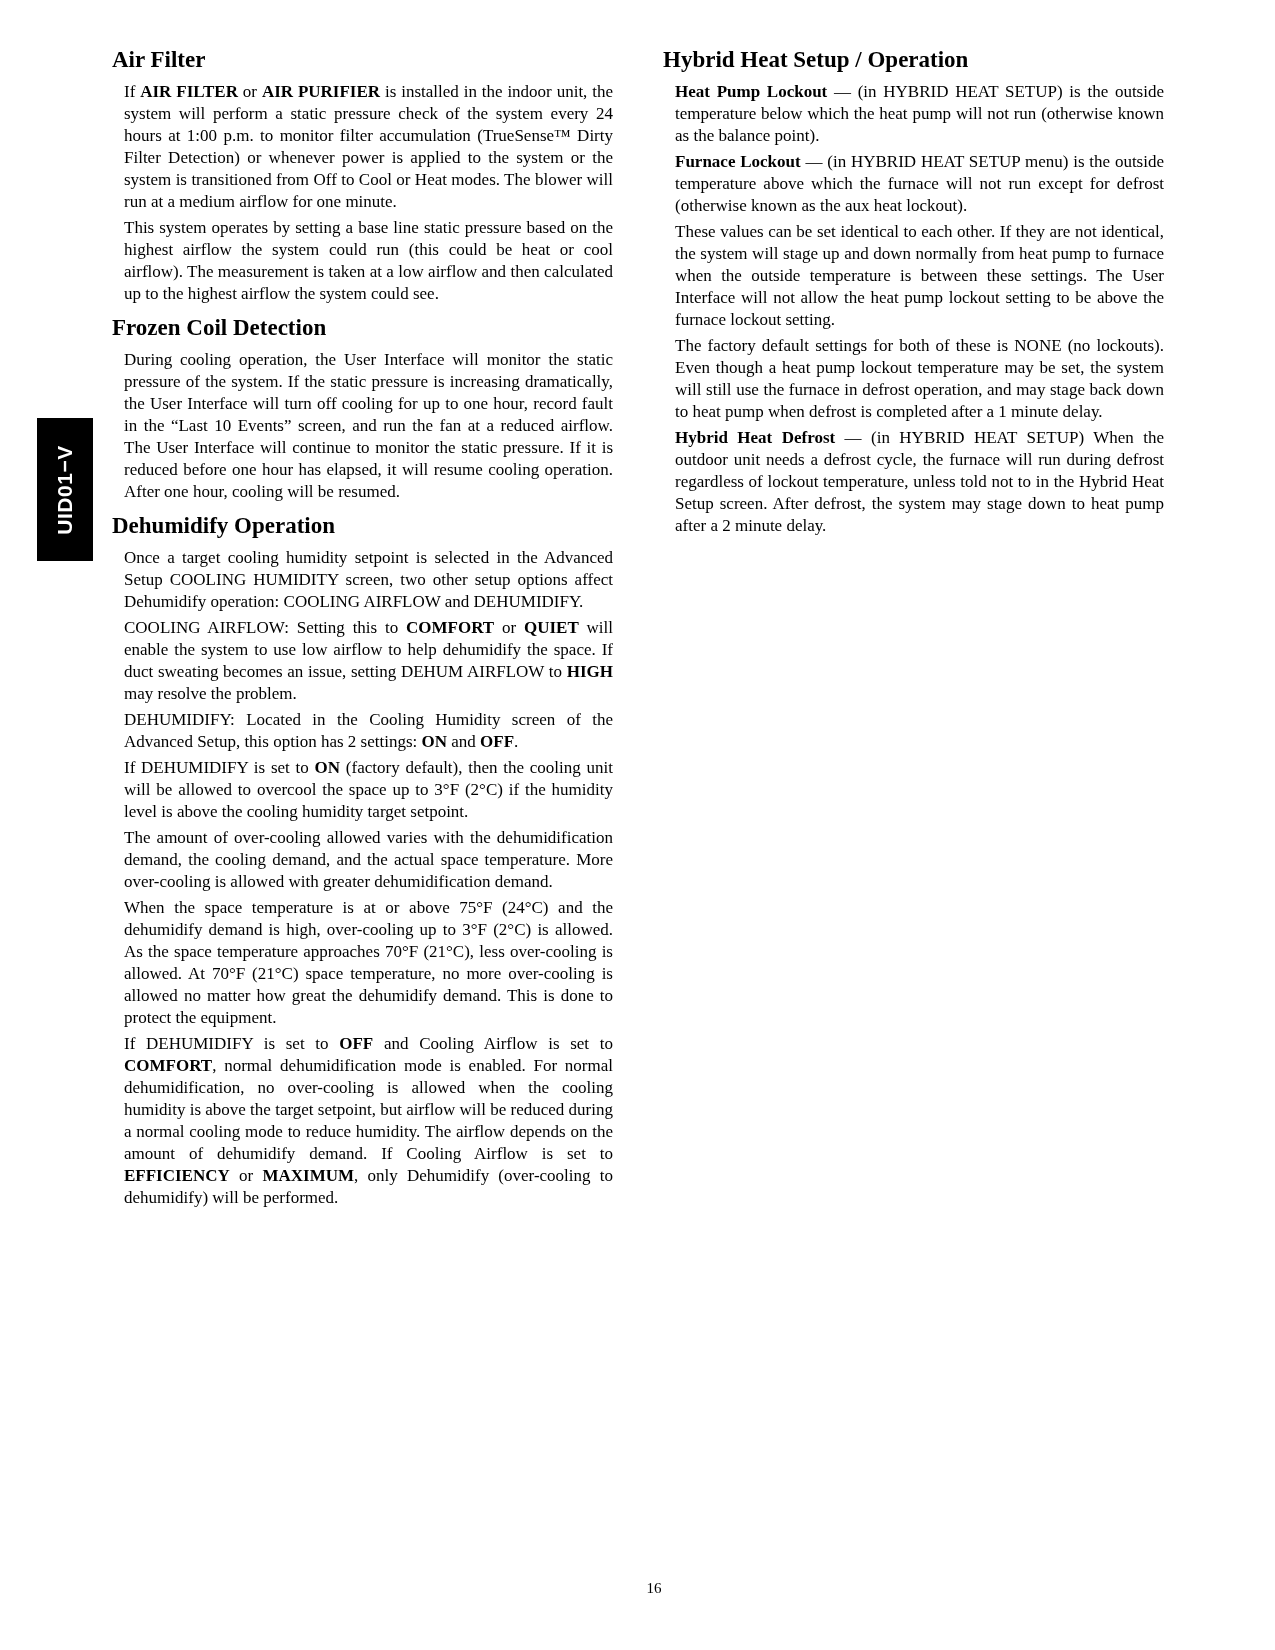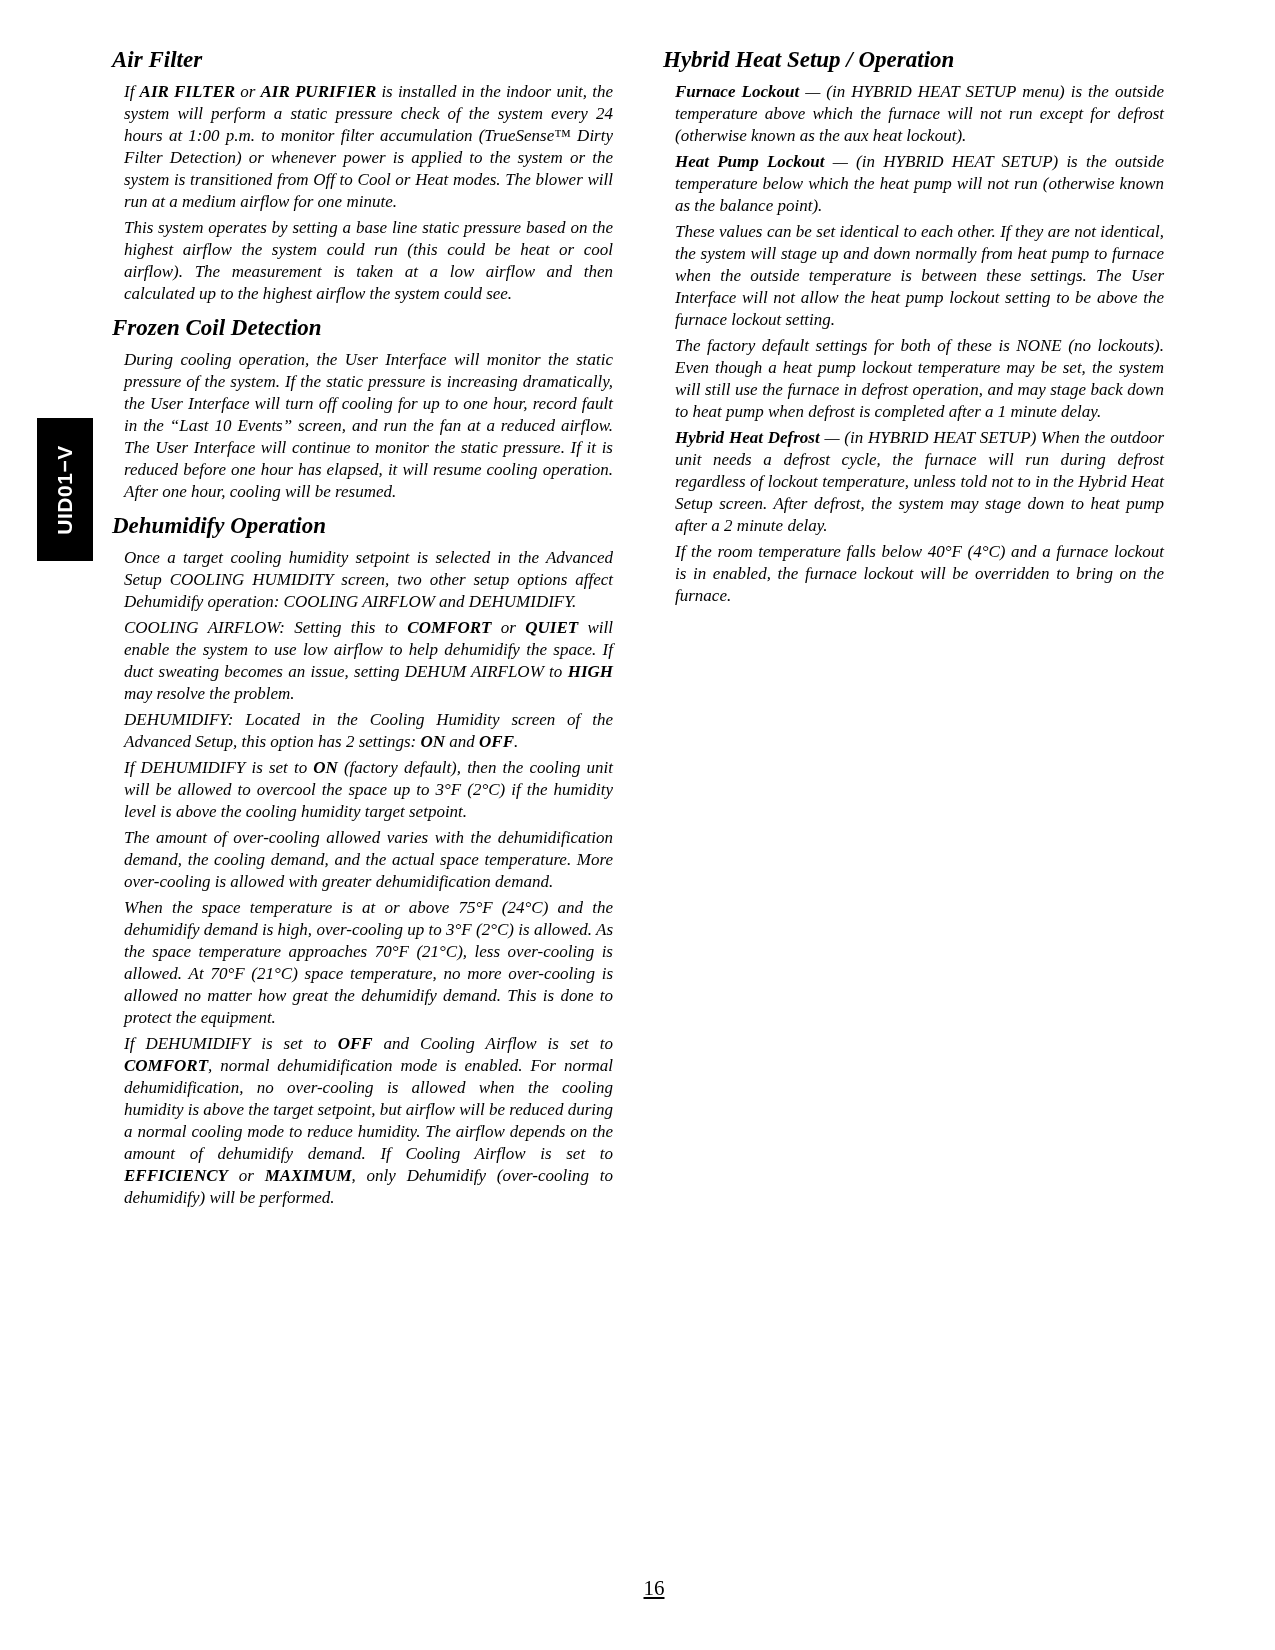--- a/index.html
+++ b/index.html
@@ -22,21 +22,20 @@
     background: #ffffff;
     overflow: hidden;
   }
   .col {
     position: absolute;
     top: 46px;
     width: 501px;
     font-size: 17px;
     line-height: 22px;
     text-align: justify;
-    font-style: italic;
   }
   .col-left  { left: 112px; }
   .col-right { left: 663px; }
   h2.sec-heading {
     font-size: 23px;
     line-height: 28px;
     font-weight: bold;
     text-align: left;
     margin: 9px 0 7px 0;
     letter-spacing: 0px;
@@ -64,23 +63,22 @@
     font-size: 21px;
     letter-spacing: 0.5px;
     white-space: nowrap;
     transform: rotate(-90deg);
   }
   .page-number {
     position: absolute;
     top: 1577px;
     left: 654px;
     transform: translateX(-50%);
-    font-size: 21px;
+    font-size: 15px;
     line-height: 22px;
-    text-decoration: underline;
   }
 </style>
 </head>
 <body>
 
 <div class="page">
 
   <div class="side-tab">
     <span class="side-tab-text">UID01−V</span>
   </div>
@@ -96,23 +94,22 @@
       <p class="body-para"><span>COOLING AIRFLOW: Setting this to </span><span class="b">COMFORT</span><span> or </span><span class="b">QUIET</span><span> will enable the system to use low airflow to help dehumidify the space. If duct sweating becomes an issue, setting DEHUM AIRFLOW to </span><span class="b">HIGH</span><span> may resolve the problem.</span></p>
       <p class="body-para"><span>DEHUMIDIFY: Located in the Cooling Humidity screen of the Advanced Setup, this option has 2 settings: </span><span class="b">ON</span><span> and </span><span class="b">OFF</span><span>.</span></p>
       <p class="body-para"><span>If DEHUMIDIFY is set to </span><span class="b">ON</span><span> (factory default), then the cooling unit will be allowed to overcool the space up to 3°F (2°C) if the humidity level is above the cooling humidity target setpoint.</span></p>
       <p class="body-para"><span>The amount of over-cooling allowed varies with the dehumidification demand, the cooling demand, and the actual space temperature. More over-cooling is allowed with greater dehumidification demand.</span></p>
       <p class="body-para"><span>When the space temperature is at or above 75°F (24°C) and the dehumidify demand is high, over-cooling up to 3°F (2°C) is allowed. As the space temperature approaches 70°F (21°C), less over-cooling is allowed. At 70°F (21°C) space temperature, no more over-cooling is allowed no matter how great the dehumidify demand. This is done to protect the equipment.</span></p>
       <p class="body-para"><span>If DEHUMIDIFY is set to </span><span class="b">OFF</span><span> and Cooling Airflow is set to </span><span class="b">COMFORT</span><span>, normal dehumidification mode is enabled. For normal dehumidification, no over-cooling is allowed when the cooling humidity is above the target setpoint, but airflow will be reduced during a normal cooling mode to reduce humidity. The airflow depends on the amount of dehumidify demand. If Cooling Airflow is set to </span><span class="b">EFFICIENCY</span><span> or </span><span class="b">MAXIMUM</span><span>, only Dehumidify (over-cooling to dehumidify) will be performed.</span></p>
     </div>
 
   <div class="col col-right">
       <h2 class="sec-heading">Hybrid Heat Setup / Operation</h2>
+      <p class="body-para"><span class="b">Heat Pump Lockout</span><span> — (in HYBRID HEAT SETUP) is the outside temperature below which the heat pump will not run (otherwise known as the balance point).</span></p>
       <p class="body-para"><span class="b">Furnace Lockout</span><span> — (in HYBRID HEAT SETUP menu) is the outside temperature above which the furnace will not run except for defrost (otherwise known as the aux heat lockout).</span></p>
-      <p class="body-para"><span class="b">Heat Pump Lockout</span><span> — (in HYBRID HEAT SETUP) is the outside temperature below which the heat pump will not run (otherwise known as the balance point).</span></p>
       <p class="body-para"><span>These values can be set identical to each other. If they are not identical, the system will stage up and down normally from heat pump to furnace when the outside temperature is between these settings. The User Interface will not allow the heat pump lockout setting to be above the furnace lockout setting.</span></p>
       <p class="body-para"><span>The factory default settings for both of these is NONE (no lockouts). Even though a heat pump lockout temperature may be set, the system will still use the furnace in defrost operation, and may stage back down to heat pump when defrost is completed after a 1 minute delay.</span></p>
       <p class="body-para"><span class="b">Hybrid Heat Defrost</span><span> — (in HYBRID HEAT SETUP) When the outdoor unit needs a defrost cycle, the furnace will run during defrost regardless of lockout temperature, unless told not to in the Hybrid Heat Setup screen. After defrost, the system may stage down to heat pump after a 2 minute delay.</span></p>
-      <p class="body-para"><span>If the room temperature falls below 40°F (4°C) and a furnace lockout is in enabled, the furnace lockout will be overridden to bring on the furnace.</span></p>
     </div>
 
   <div class="page-number">16</div>
 
 </div>
 
 </body></html>

